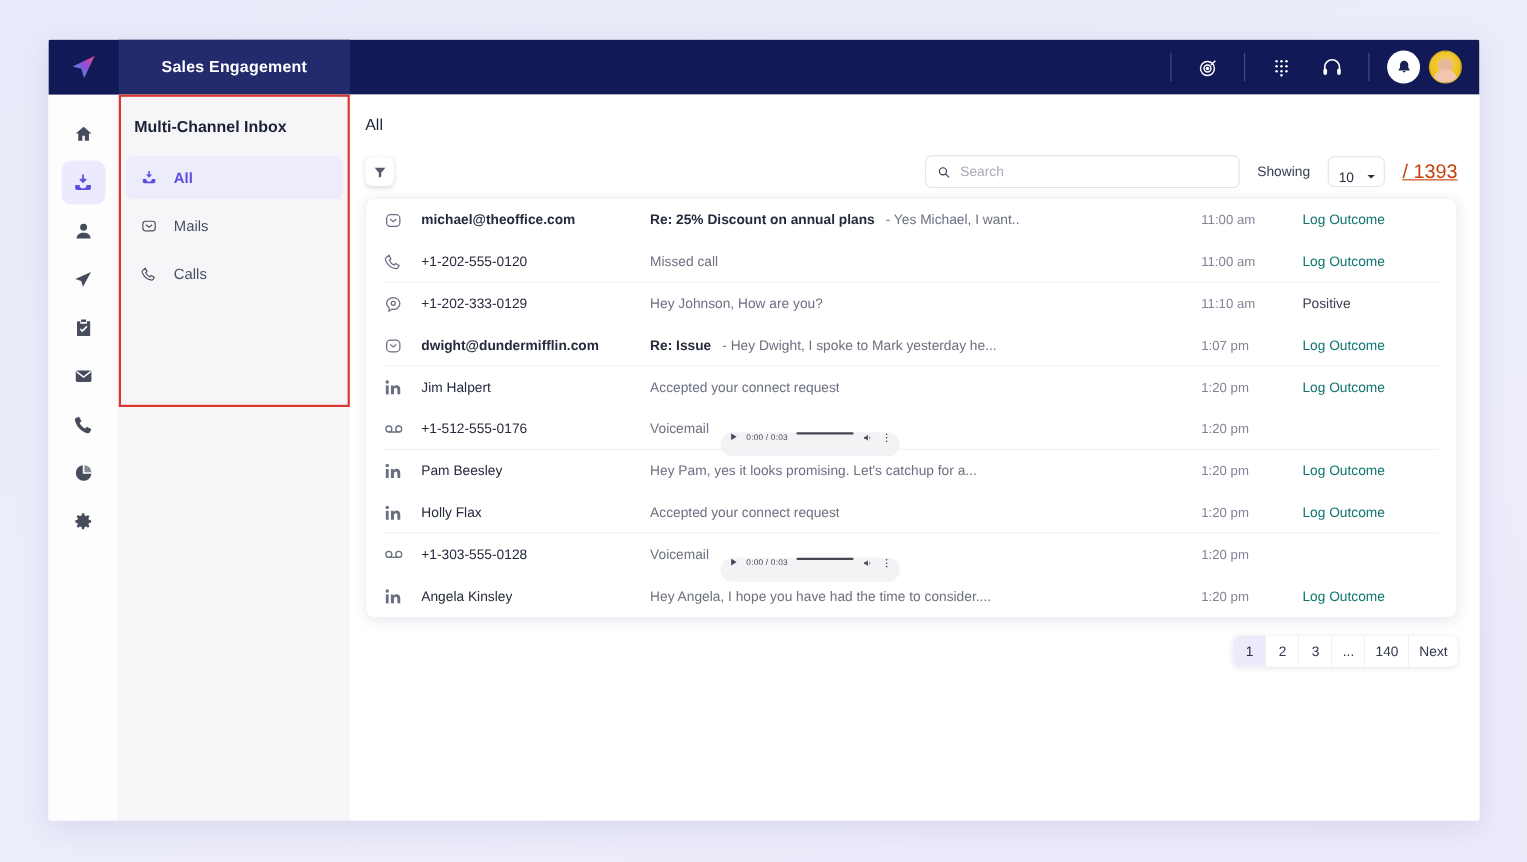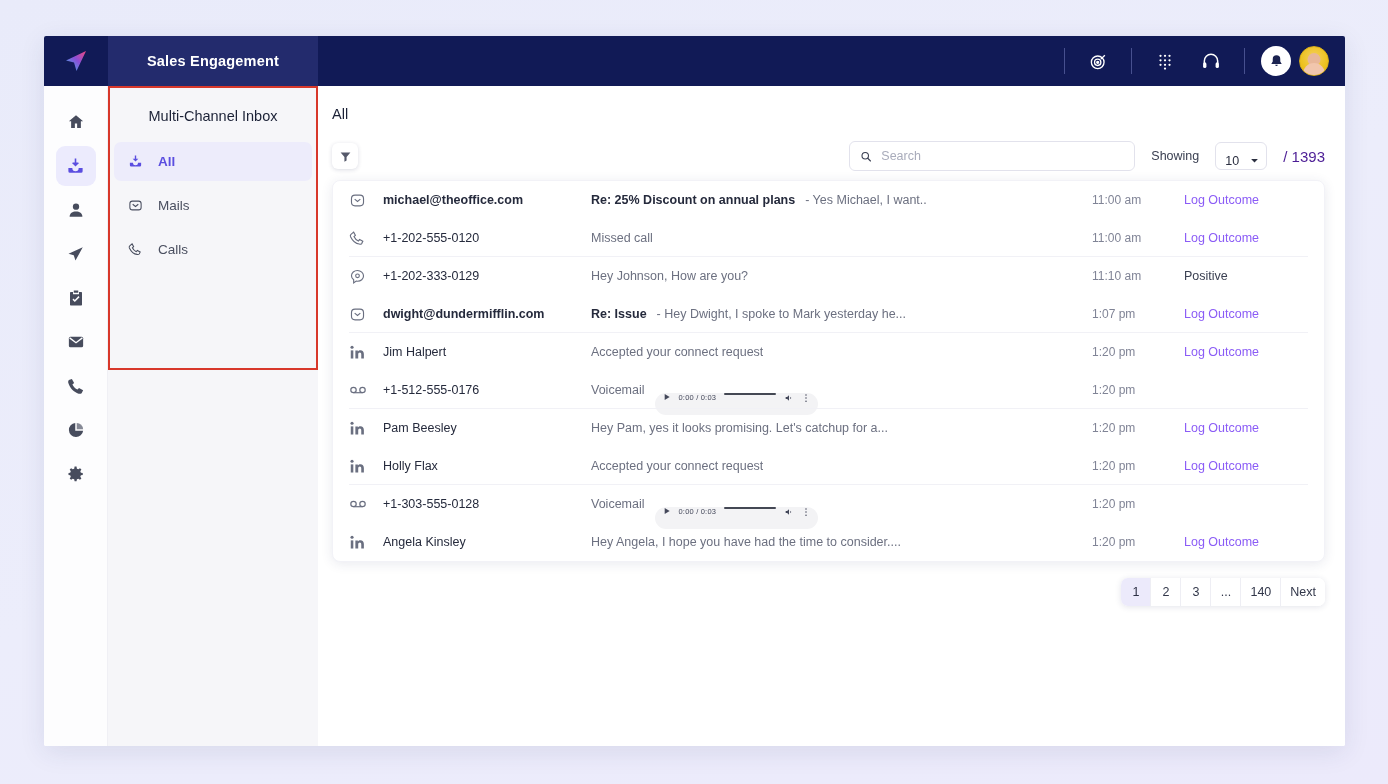--- a/index.html
+++ b/index.html
@@ -99,21 +99,21 @@
     width: 210px; flex: 0 0 210px;
     background: #f6f6f9;
     position: relative;
   }
   .panel-highlight {
     position: absolute; left: 0; top: 0; right: 0; height: 284px;
     border: 2px solid #d8382b; pointer-events: none; z-index: 5;
   }
   .panel-title {
     padding: 22px 14px 18px 14px;
-    font-size: 14.5px; font-weight: normal; color: #1b2136; text-align: center;
+    font-size: 14.5px; font-weight: bold; color: #1b2136;
   }
   .panel-list { padding: 0 6px; }
   .panel-item {
     height: 39px; display: flex; align-items: center;
     gap: 14px; padding: 0 12px; border-radius: 7px;
     color: #4a4f60; font-size: 13.5px; margin-bottom: 5px;
   }
   .panel-item.active { background: #edecfb; color: #5b4ee0; font-weight: bold; }
   .panel-item .pi-icon {
     width: 18px; display: flex; align-items: center; justify-content: center;
@@ -150,21 +150,21 @@
     background: transparent; width: 100%;
   }
   .search-input::placeholder { color: #a9acbb; }
   .showing-label { font-size: 12.5px; color: #3b4052; }
   .showing-select {
     height: 28px; min-width: 52px; border: 1px solid #e2e2ec;
     border-radius: 6px; display: flex; align-items: center;
     justify-content: space-between; padding: 9px 7px 0 9px; gap: 8px;
     font-size: 12.5px; color: #2b2f40; background: #fff;
   }
-  .showing-total { font-size: 15px; color: #4c1d95; }
+  .showing-total { font-size: 18px; color: #c2410c; text-decoration: underline; }
 
   
   .list-card {
     background: #ffffff; border-radius: 8px;
     box-shadow: 0 2px 12px rgba(40,45,95,.10);
     border: 1px solid #f2f2f7;
     overflow: hidden;
   }
   .row {
     display: flex; align-items: center; height: 38px;
@@ -188,21 +188,21 @@
     flex: 1; min-width: 0; font-size: 12.5px; color: #6c7080;
     display: flex; align-items: center; gap: 10px;
     white-space: nowrap; overflow: hidden;
   }
   .row-msg .subj { font-weight: bold; color: #252a3c; }
   .row-msg .snippet { color: #6c7080; overflow: hidden; text-overflow: ellipsis; }
   .row-time {
     width: 92px; flex: 0 0 92px; font-size: 12px; color: #808496;
   }
   .row-action {
-    width: 122px; flex: 0 0 122px; font-size: 12.5px; color: #8b5cf6;
+    width: 122px; flex: 0 0 122px; font-size: 12.5px; color: #0f766e;
   }
   .row-action.plain { color: #3b4052; }
 
   
   .vm-player {
     display: inline-flex; align-items: flex-start; gap: 8px;
     background: #f3f3f5; border-radius: 14px;
     height: 22px; padding: 0 8px; flex: 0 0 auto; margin-top: 28px;
   }
   .vm-time { font-size: 7.5px; color: #44485a; letter-spacing: .2px; }

